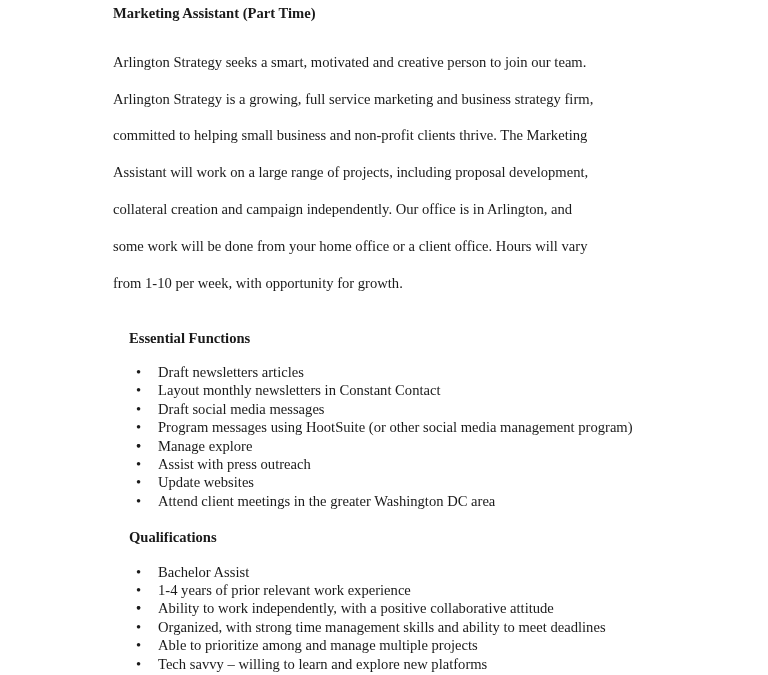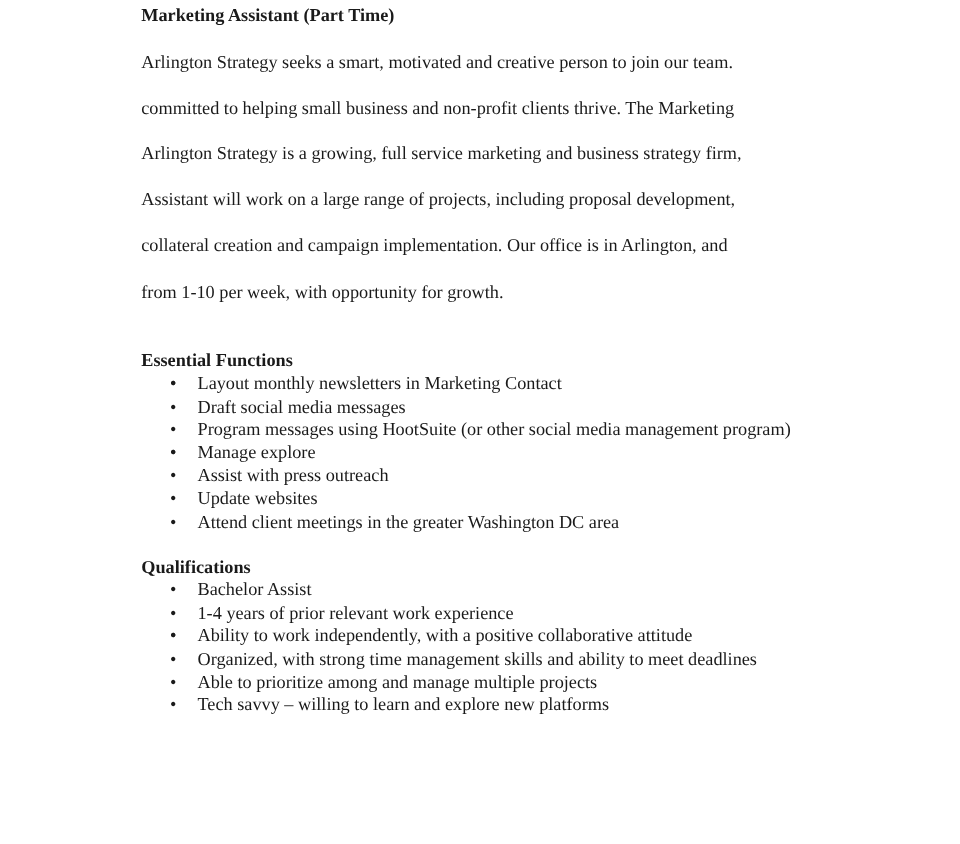--- a/index.html
+++ b/index.html
@@ -2,46 +2,47 @@
 <html><head>
 <meta charset="utf-8">
 <style>
   html, body { margin: 0; padding: 0; background: #ffffff; }
   body { width: 768px; height: 675px; overflow: hidden; position: relative; }
   .page {
     position: absolute; left: 113px; top: 4px; width: 560px;
     font-family: "Liberation Serif", "DejaVu Serif", serif;
     font-size: 14.6px; line-height: 18.4px; color: #1a1a1a;
   }
-  .title { font-weight: bold; margin: 0 0 0 0; }
+  .title { font-weight: bold; margin: 0 0 12px 0; }
   .para { margin: 0 0 18px 0; white-space: pre-line; }
-  .section-heading { font-weight: bold; margin: 0; }
+  .section-heading { font-weight: bold; margin: 16px; }
   ul.list { list-style: none; margin: 0 0 18px 0; padding: 0; }
   ul.list li { position: relative; padding-left: 45px; }
   ul.list li .bullet { position: absolute; left: 23px; top: 0; }
 </style>
 </head>
 <body>
 
 <div class="page">
   <p class="title">Marketing Assistant (Part Time)</p>
 
   <div class="para">
     <div>Arlington Strategy seeks a smart, motivated and creative person to join our team.</div>
+    <div>Arlington Strategy is a growing, full service marketing and business strategy firm,</div>
     <div>committed to helping small business and non-profit clients thrive.  The Marketing</div>
-    <div>Arlington Strategy is a growing, full service marketing and business strategy firm,</div>
     <div>Assistant will work on a large range of projects, including proposal development,</div>
-    <div>collateral creation and campaign implementation.  Our office is in Arlington, and</div>
+    <div>collateral creation and campaign independently.  Our office is in Arlington, and</div>
+    <div>some work will be done from your home office or a client office.  Hours will vary</div>
     <div>from 1-10 per week, with opportunity for growth.</div>
   </div>
 
   <p class="section-heading">Essential Functions</p>
   <ul class="list">
-    <li><span class="bullet">•</span></li>
-    <li><span class="bullet">•</span><span>Layout monthly newsletters in Marketing Contact</span></li>
+    <li><span class="bullet">•</span><span>Draft newsletters articles</span></li>
+    <li><span class="bullet">•</span><span>Layout monthly newsletters in Constant Contact</span></li>
     <li><span class="bullet">•</span><span>Draft social media messages</span></li>
     <li style="width:475px"><span class="bullet">•</span><span>Program messages using HootSuite (or other social media management program)</span></li>
     <li><span class="bullet">•</span></li>
     <li><span class="bullet">•</span><span>Manage explore</span></li>
     <li><span class="bullet">•</span><span>Assist with press outreach</span></li>
     <li><span class="bullet">•</span><span>Update websites</span></li>
     <li><span class="bullet">•</span><span>Attend client meetings in the greater Washington DC area</span></li>
   </ul>
 
   <p class="section-heading">Qualifications</p>

